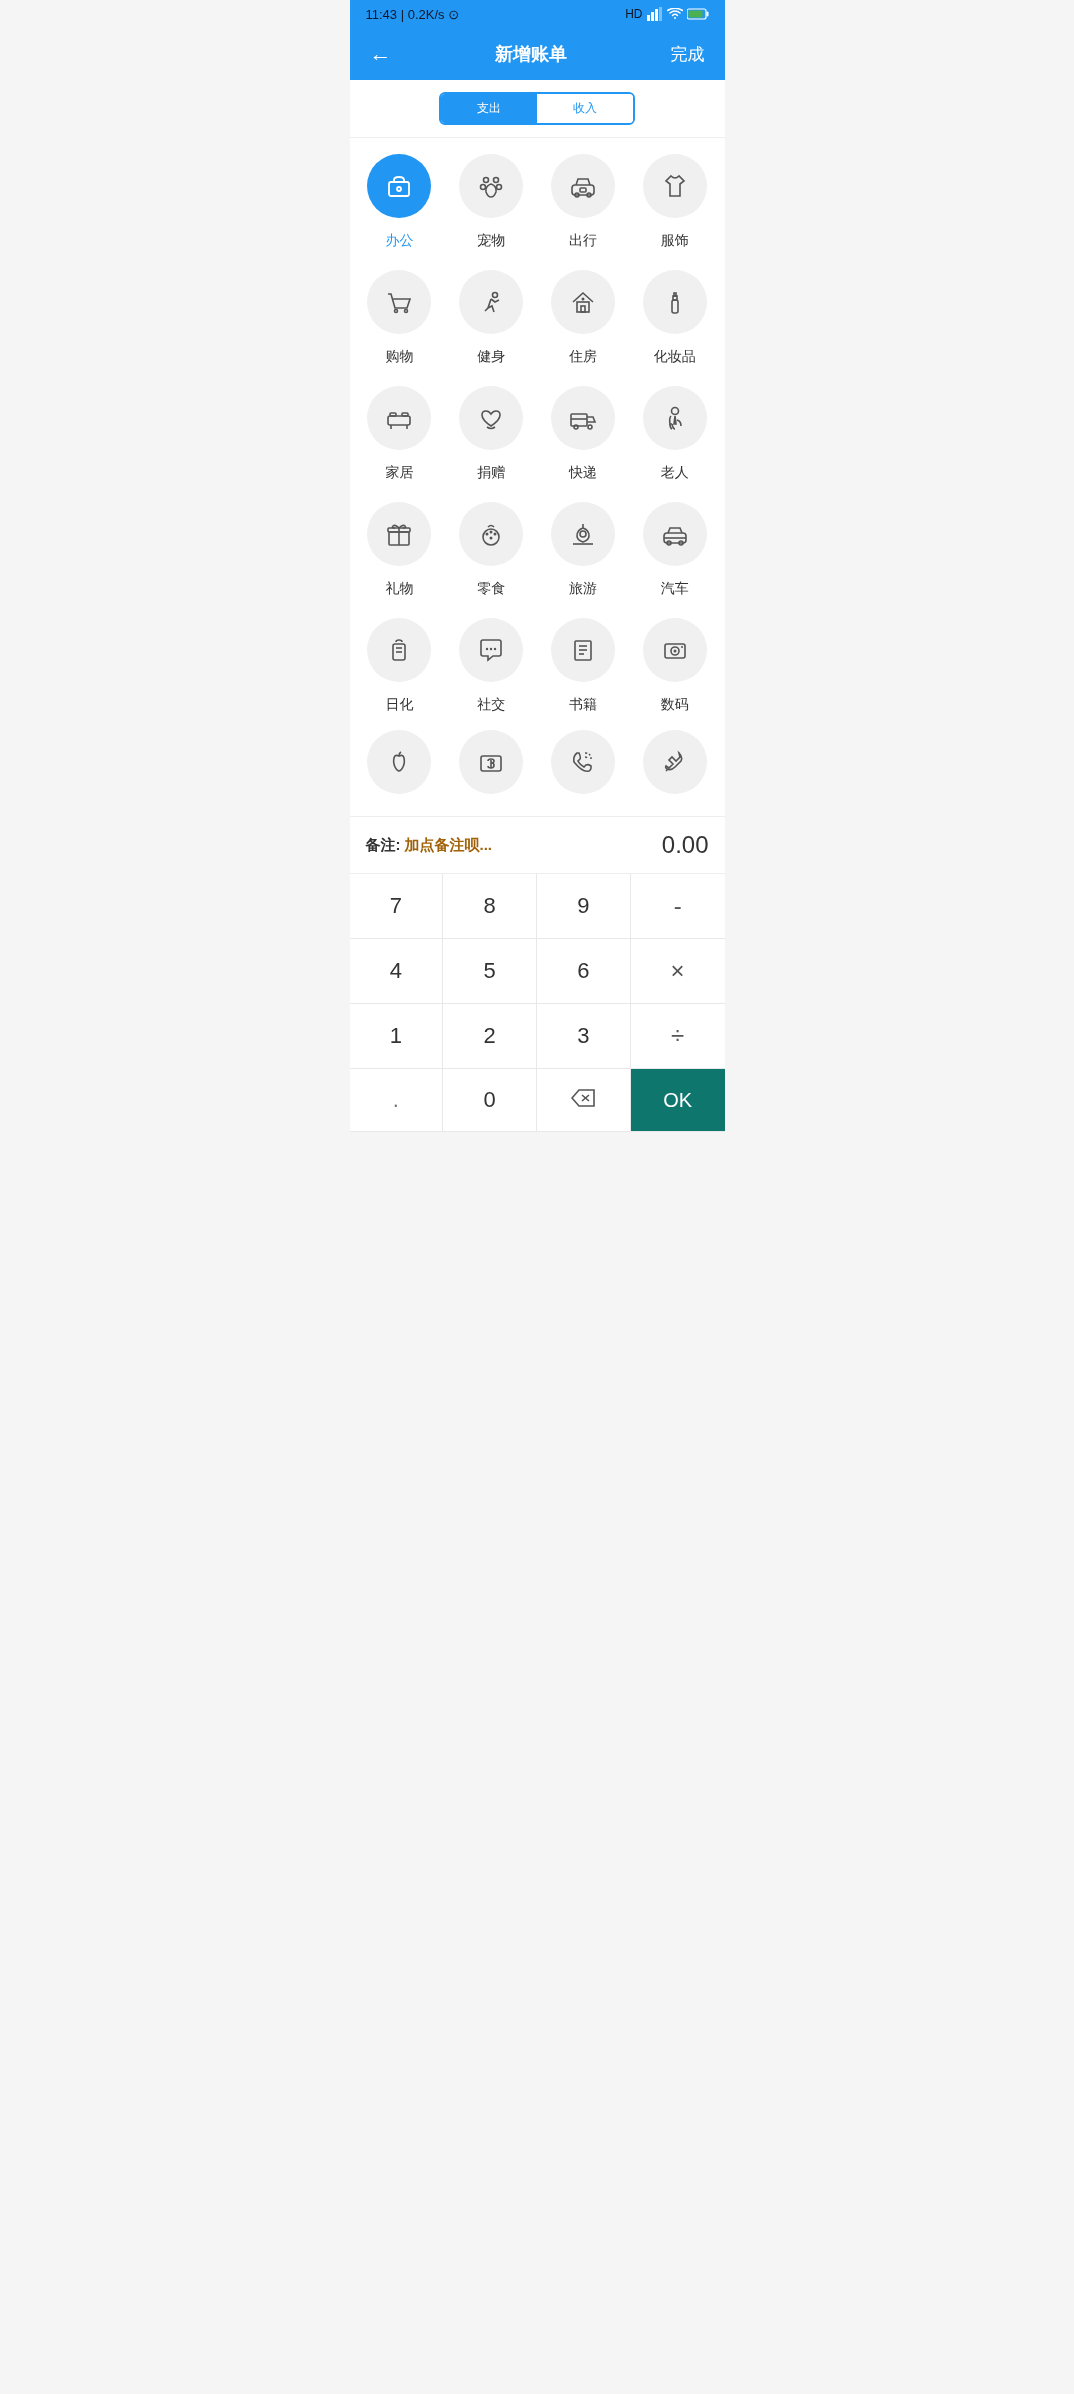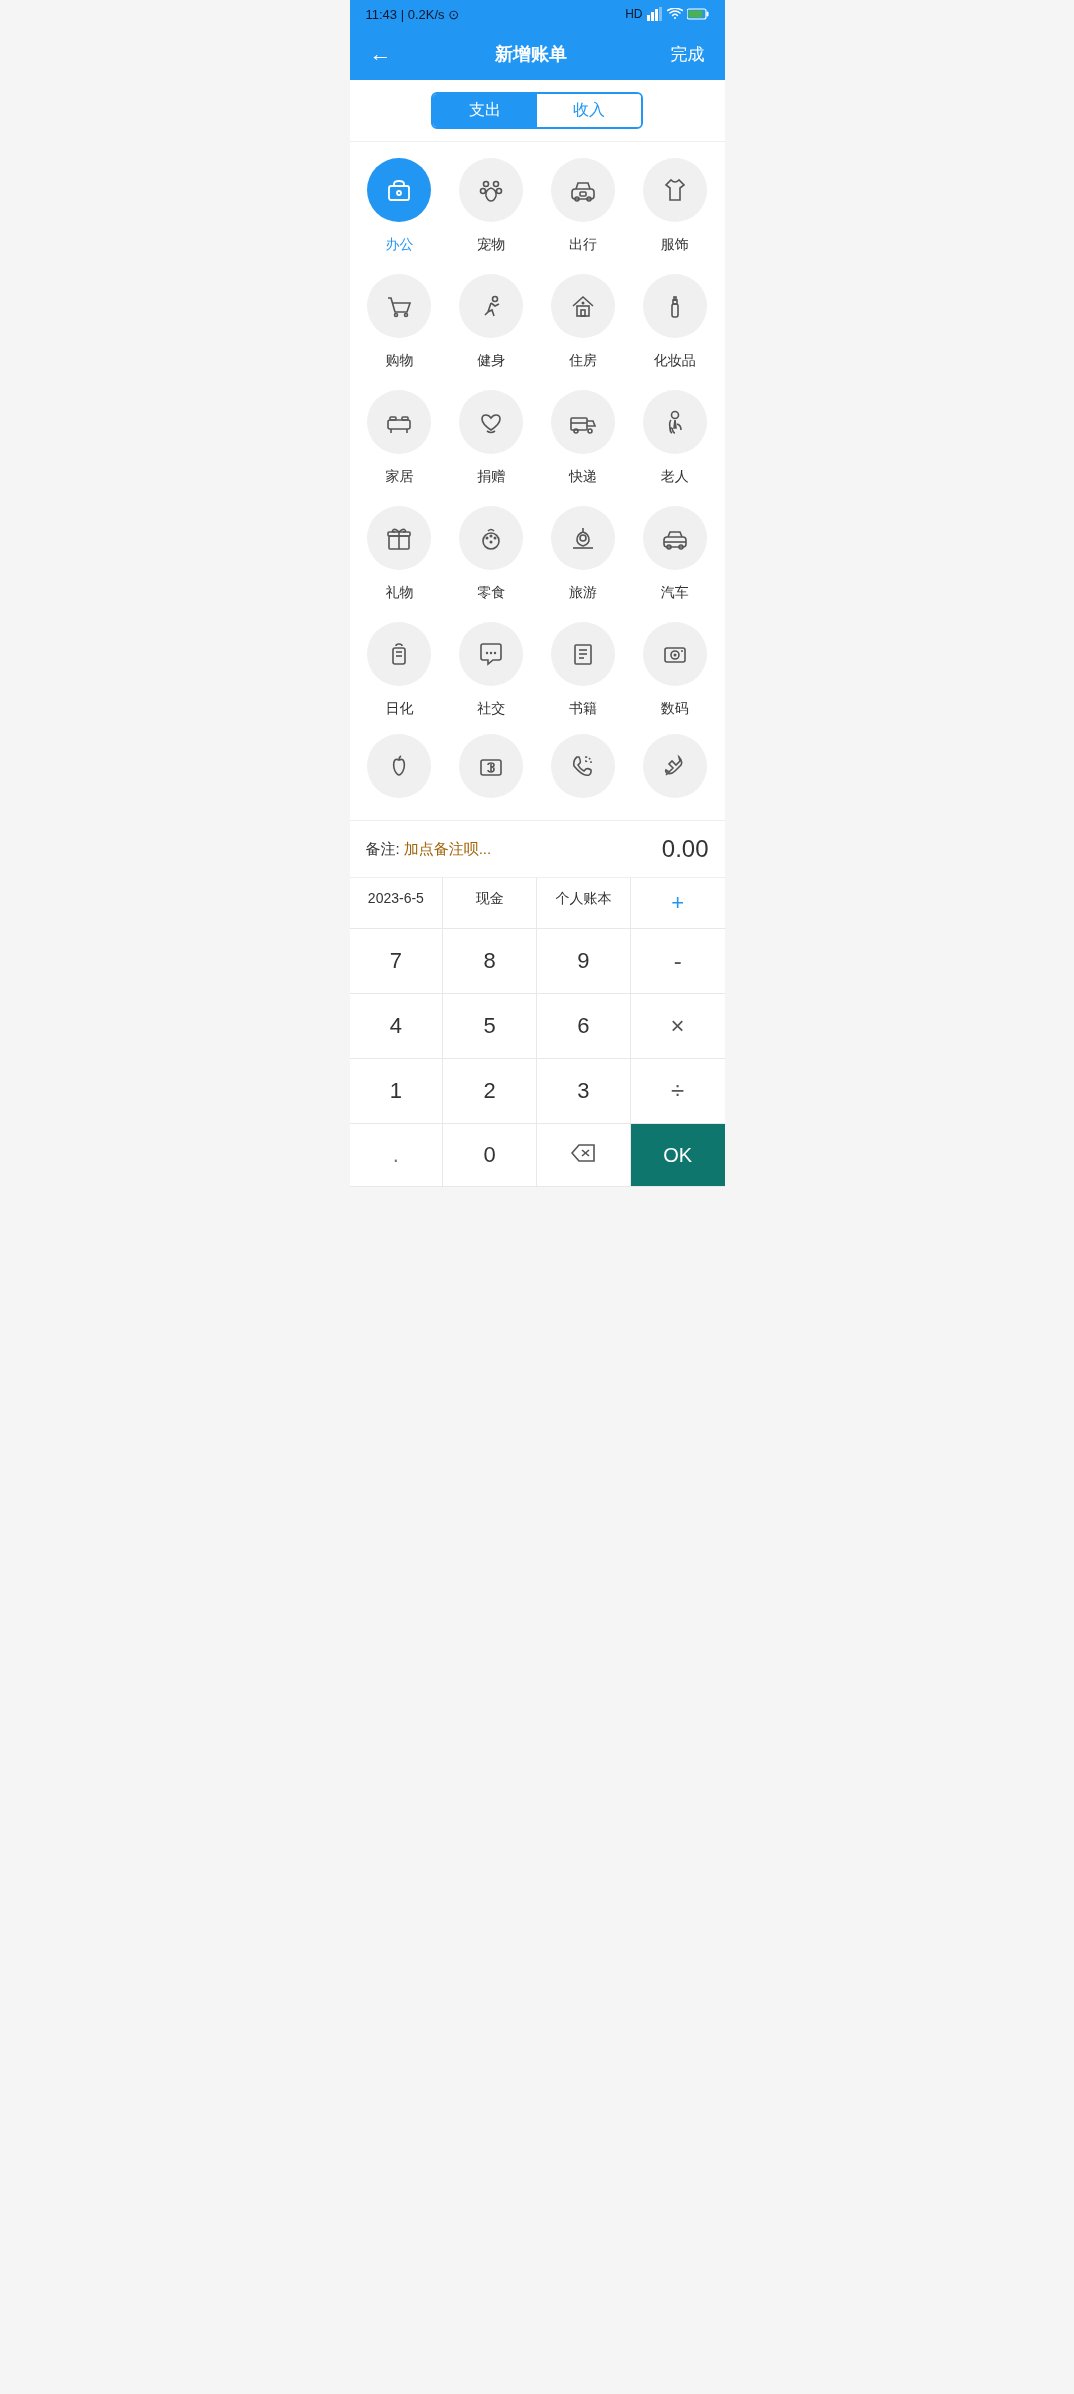--- a/index.html
+++ b/index.html
@@ -62,21 +62,21 @@
       border-bottom: 1px solid #eee;
     }
     .tab-container {
       display: flex;
       border: 2px solid #2196F3;
       border-radius: 6px;
       overflow: hidden;
     }
     .tab-item {
       padding: 6px 36px;
-      font-size: 16px;
+      font-size: 12px;
       cursor: pointer;
       border: none;
       background: white;
       color: #2196F3;
     }
     .tab-item.active {
       background: #2196F3;
       color: white;
     }
 
@@ -523,35 +523,29 @@
       <svg class="icon-svg" viewBox="0 0 28 28" fill="none" stroke="#555" stroke-width="1.6">
         <path d="M18 5 Q22 9 20 13 L14 19 Q10 23 6 21 Q4 20 5 18 L8 20 L12 16 L8 12 L11 9 L15 13 L19 9 Z"></path>
         <line x1="7" y1="21" x2="5" y2="23"></line>
       </svg>
     </div>
     <span class="category-label"></span>
   </div>
 </div>
 
 <div class="note-bar">
-  <div style="display:flex;align-items:center;gap:4px;">
+  <div style="display:flex;align-items:center;gap:4px;font-weight:bold;">
     <span class="note-label">备注:</span>
     <span class="note-placeholder">加点备注呗...</span>
   </div>
   <span class="amount-display">0.00</span>
 </div>
 
 <div class="calculator">
 
-  <div class="calc-info-row">
-    <div class="calc-info-cell">2023-6-5</div>
-    <div class="calc-info-cell">现金</div>
-    <div class="calc-info-cell">个人账本</div>
-    <div class="calc-info-cell" style="font-size:22px;color:#2196F3;">+</div>
-  </div>
 
   <div class="calc-row">
     <button class="calc-btn">7</button>
     <button class="calc-btn">8</button>
     <button class="calc-btn">9</button>
     <button class="calc-btn operator">-</button>
   </div>
 
   <div class="calc-row">
     <button class="calc-btn">4</button>

